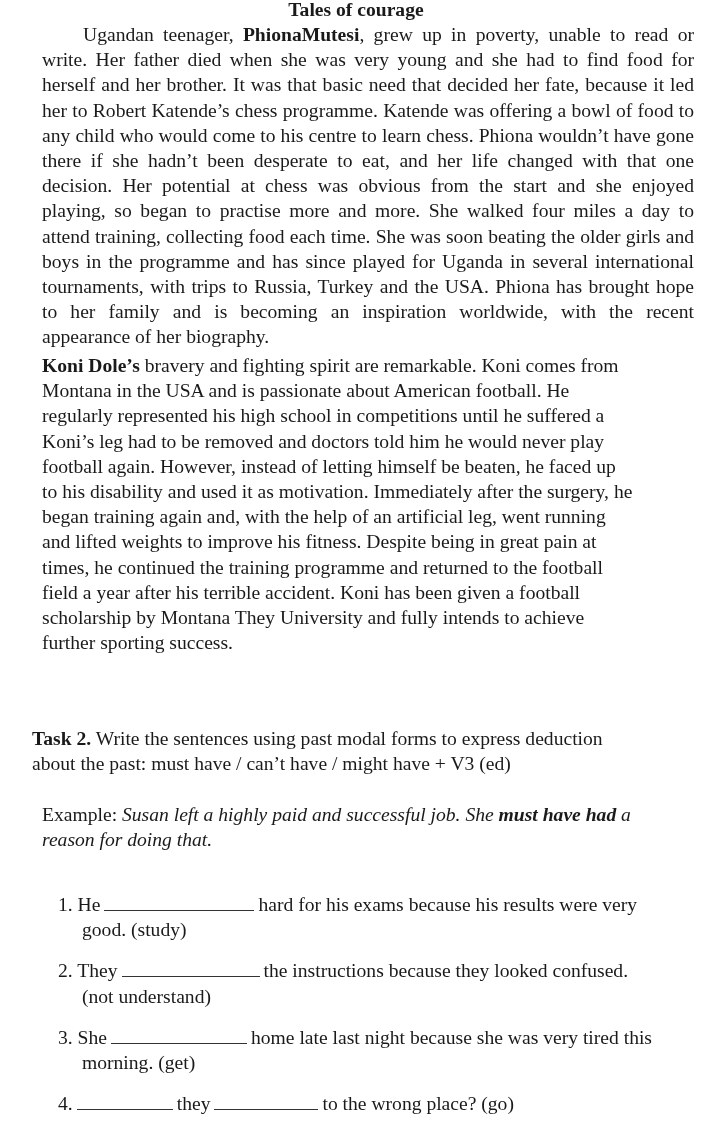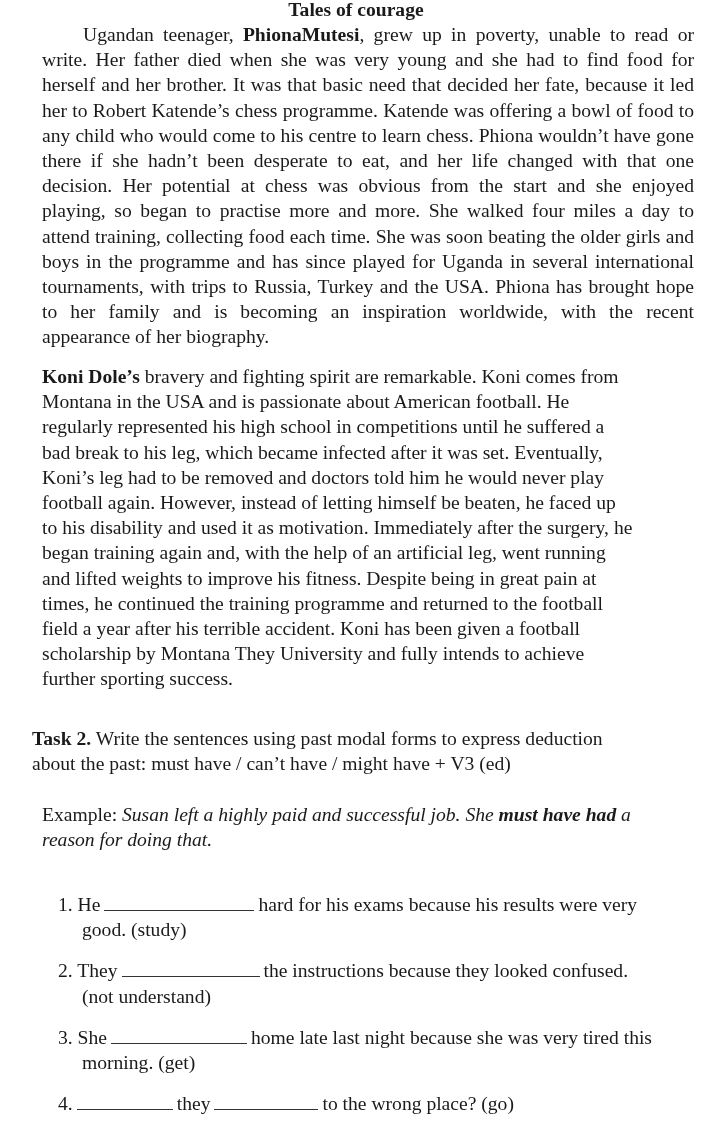--- a/index.html
+++ b/index.html
@@ -14,21 +14,21 @@
   .title {
     position: absolute; top: -3px; left: 0; width: 712px; text-align: center;
     font-weight: bold; font-size: 19.6px; line-height: 25px;
   }
   .para1 {
     position: absolute; top: 22px; left: 42px; width: 652px;
     text-align: justify; margin: 0;
   }
   .para1 .indent { display: inline-block; width: 41px; }
   .para2 {
-    position: absolute; top: 364px; left: 42px; width: 652px;
+    position: absolute; top: 353px; left: 42px; width: 652px;
     margin: 0;
   }
   .task {
     position: absolute; top: 726px; left: 32px; width: 652px; margin: 0;
   }
   .example {
     position: absolute; top: 802px; left: 42px; width: 652px; margin: 0;
   }
   .example i { font-style: italic; }
   .exercises {
@@ -49,21 +49,20 @@
 <div class="page">
 
   <div class="title">Tales of courage</div>
 
   <p class="para1"><span class="indent"></span><span>Ugandan teenager, </span><b>PhionaMutesi</b><span>, grew up in poverty, unable to read or write. Her father died when she was very young and she had to find food for herself and her brother. It was that basic need that decided her fate, because it led her to Robert Katende’s chess programme. Katende was offering a bowl of food to any child who would come to his centre to learn chess. Phiona wouldn’t have gone there if she hadn’t been desperate to eat, and her life changed with that one decision. Her potential at chess was obvious from the start and she enjoyed playing, so began to practise more and more. She walked four miles a day to attend training, collecting food each time. She was soon beating the older girls and boys in the programme and has since played for Uganda in several international tournaments, with trips to Russia, Turkey and the USA. Phiona has brought hope to her family and is becoming an inspiration worldwide, with the recent appearance of her biography.</span></p>
 
   <div class="para2">
     <div><b>Koni Dole’s</b><span> bravery and fighting spirit are remarkable. Koni comes from</span></div>
     <div>Montana in the USA and is passionate about American football. He</div>
     <div>regularly represented his high school in competitions until he suffered a</div>
-    <div>bad break to his leg, which became infected after it was set. Eventually,</div>
     <div>Koni’s leg had to be removed and doctors told him he would never play</div>
     <div>football again. However, instead of letting himself be beaten, he faced up</div>
     <div>to his disability and used it as motivation. Immediately after the surgery, he</div>
     <div>began training again and, with the help of an artificial leg, went running</div>
     <div>and lifted weights to improve his fitness. Despite being in great pain at</div>
     <div>times, he continued the training programme and returned to the football</div>
     <div>field a year after his terrible accident. Koni has been given a football</div>
     <div>scholarship by Montana They University and fully intends to achieve</div>
     <div>further sporting success.</div>
   </div>

